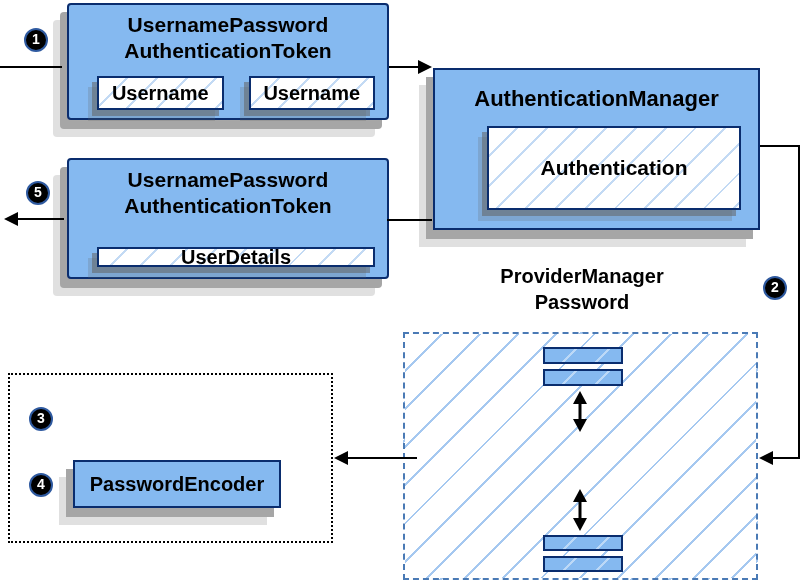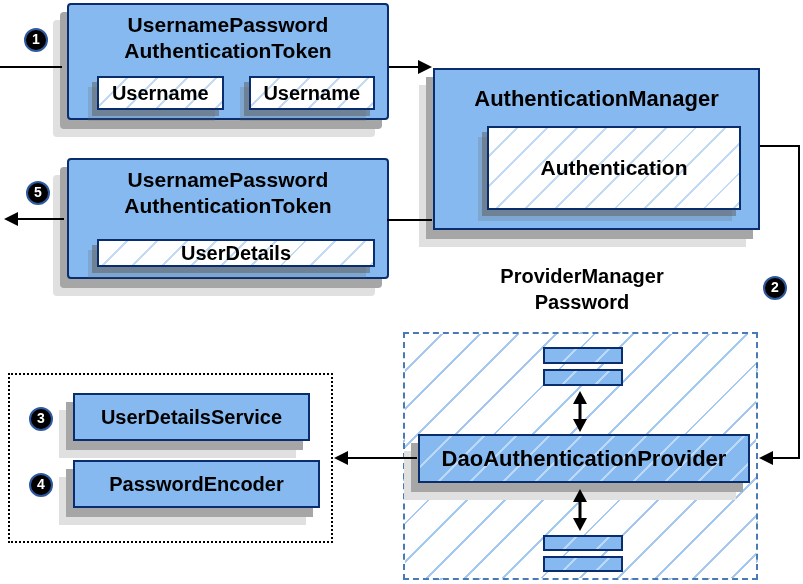--- a/index.html
+++ b/index.html
@@ -70,40 +70,38 @@
   <div class="box shadow" style="left:433px; top:68px; width:327px; height:162px;">
     <div style="text-align:center; font-size:22px; margin-top:16px;">AuthenticationManager</div>
     <div class="hatch-white subshadow center" style="position:absolute; left:36px; top:56px; width:250px; height:80px; border:2px solid #0a2d6e; font-size:21px; font-weight:bold;">Authentication</div>
   </div>
 
   <div class="box shadow rounded" style="left:67px; top:158px; width:322px; height:121px;">
     <div class="token-title">
       <div>UsernamePassword</div>
       <div>AuthenticationToken</div>
     </div>
-    <div class="fields" style="bottom:10px; height:28px;">
+    <div class="fields" style="bottom:10px; height:20px;">
       <div class="field hatch-white subshadow">UserDetails</div>
     </div>
   </div>
 
   <div class="label-block" style="left:457px; top:263px; width:250px;">
     <div>ProviderManager</div>
     <div>Password</div>
   </div>
 
   <div class="bar hatch-blue" style="left:543px; top:347px; width:80px; height:17px;"></div>
   <div class="bar hatch-blue" style="left:543px; top:369px; width:80px; height:17px;"></div>
 
-  <div class="box shadow center hatch-blue" style="left:418px; top:434px; width:332px; height:49px; font-size:22px;">DaoAuthenticationProvider</div>
 
   <div class="bar hatch-blue" style="left:543px; top:535px; width:80px; height:16px;"></div>
   <div class="bar hatch-blue" style="left:543px; top:556px; width:80px; height:16px;"></div>
 
-  <div class="box shadow center" style="left:73px; top:393px; width:237px; height:48px; font-size:20px;">UserDetailsService</div>
-  <div class="box shadow center" style="left:73px; top:460px; width:247px; height:48px; font-size:20px;">PasswordEncoder</div>
+  <div class="box shadow center" style="left:73px; top:460px; width:208px; height:48px; font-size:20px;">PasswordEncoder</div>
 
   <svg class="connectors" width="803" height="584" viewBox="0 0 803 584">
 
     <g>
       <line x1="0" y1="67" x2="62" y2="67" stroke="#000" stroke-width="2"></line>
       <line x1="389" y1="67" x2="420" y2="67" stroke="#000" stroke-width="2"></line>
       <polygon points="432,67 418,60 418,74" fill="#000"></polygon>
     </g>
 
     <g>

